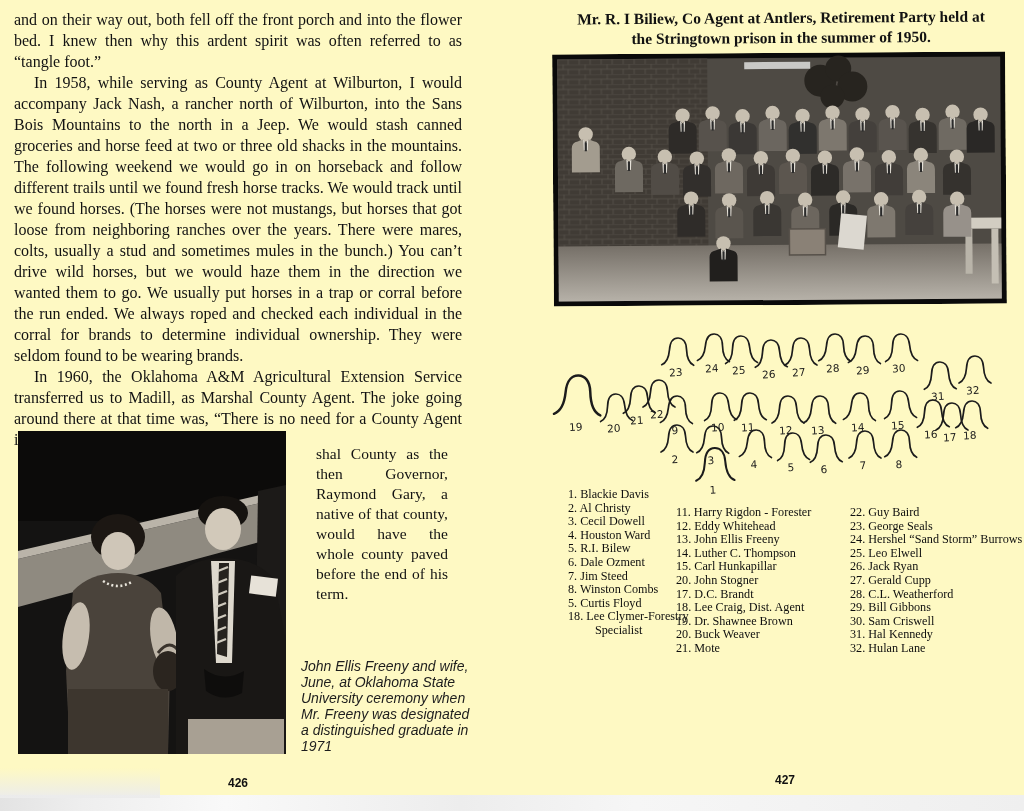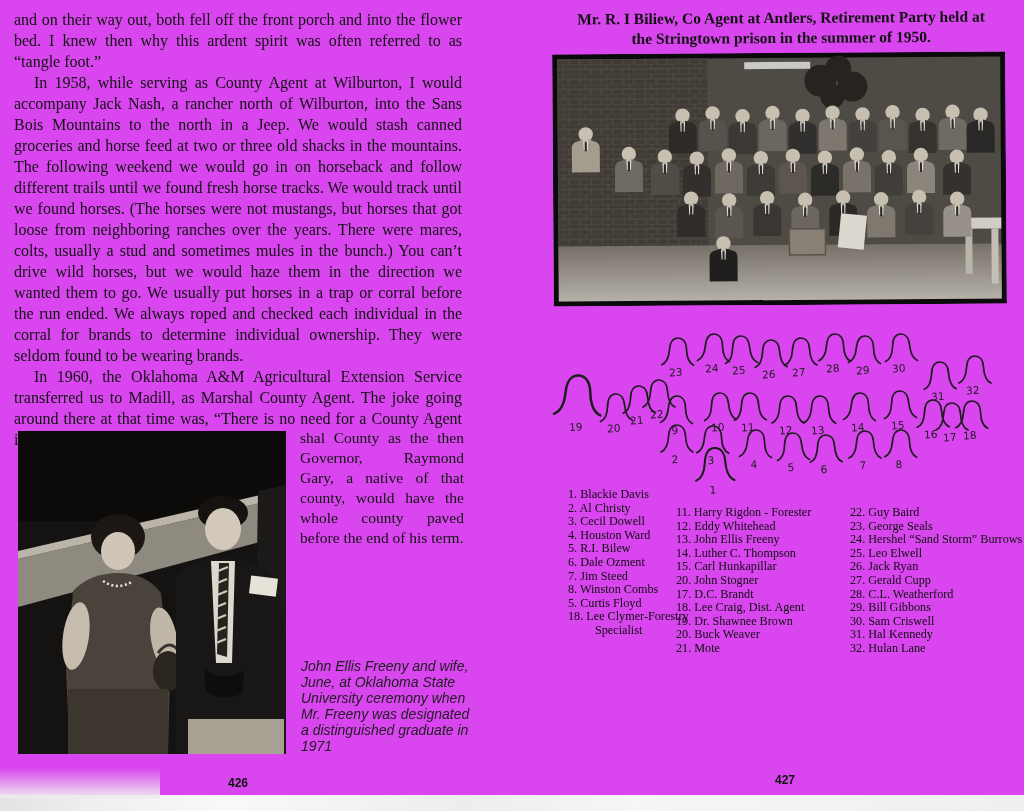--- a/index.html
+++ b/index.html
@@ -1,26 +1,26 @@
 <!DOCTYPE html>
 <html><head>
 <meta charset="utf-8">
 <style>
   html,body{margin:0;padding:0;background:#ffffff;}
-  #canvas{position:relative;width:1024px;height:811px;background:#d946ef;overflow:hidden;
+  #canvas{position:relative;width:1024px;height:811px;background:#fef9c3;overflow:hidden;
           font-family:"Liberation Serif",serif;color:#121212;}
 
   
   .wide-text{position:absolute;left:14px;top:9px;width:448px;font-size:16px;line-height:21px;
              text-align:justify;}
   .wide-text p{margin:0;}
   .wide-text p.indent{text-indent:20px;}
   .narrow-text{position:absolute;left:300px;top:428px;width:164px;font-size:15.5px;line-height:20px;
                text-align:justify;}
-  .narrow-text p{margin:0;}
+  .narrow-text p{margin:16px;}
   .narrow-text p.indent{text-indent:18px;}
   .photo-left{position:absolute;left:18px;top:431px;width:268px;height:323px;background:#111;}
   .photo-left svg{display:block;}
   .caption{position:absolute;left:301px;top:650px;width:172px;
            font-family:"Liberation Sans",sans-serif;font-style:italic;font-size:14px;
            line-height:16px;color:#1d1d1d;margin-top:8px;}
   .pagenum{position:absolute;font-family:"Liberation Sans",sans-serif;font-weight:bold;
            font-size:12px;color:#111;}
   #pagenum-left{left:228px;top:776px;}
   #pagenum-right{left:775px;top:773px;}

